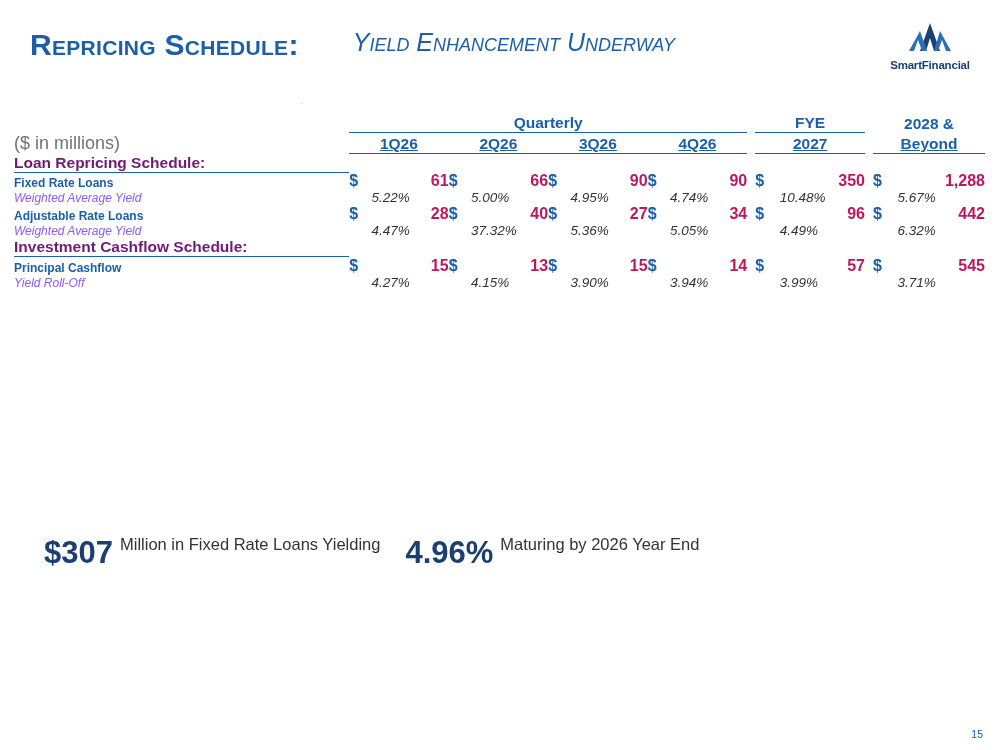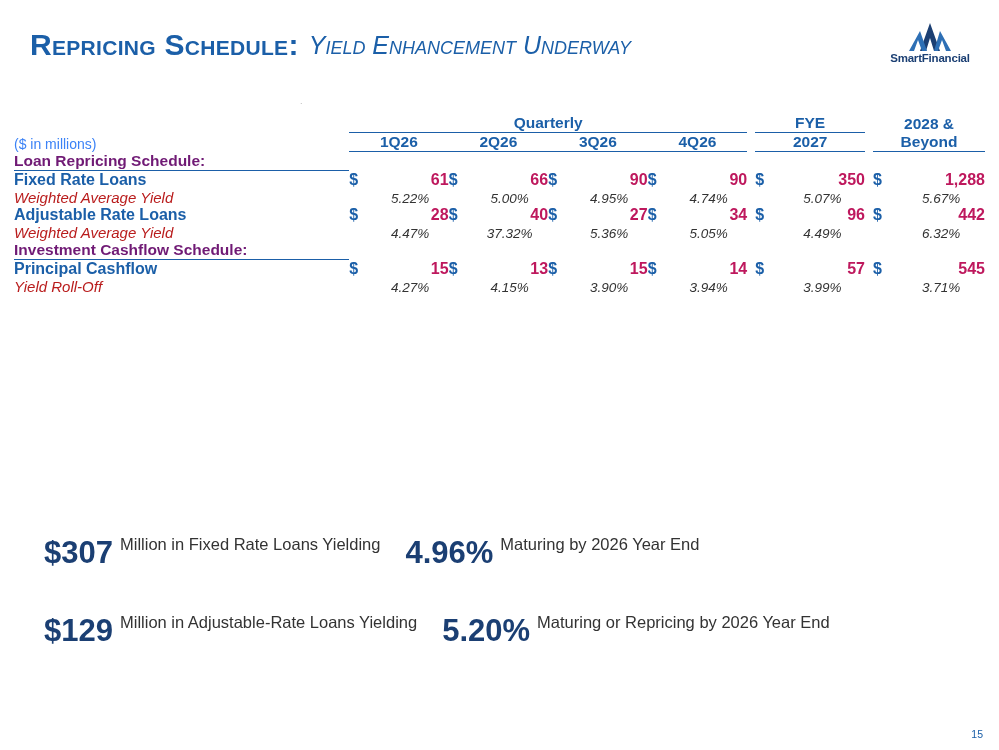--- a/index.html
+++ b/index.html
@@ -21,21 +21,22 @@
     height: 750px;
   }
 
   
   .title-row {
     position: absolute;
     top: 28px;
     left: 30px;
     right: 20px;
     display: flex;
-    align-items: center;
+    align-items: flex-start;
+    gap: 44px;
   }
   .title-main {
     font-size: 30px;
     font-weight: bold;
     color: #1b5fa8;
     letter-spacing: 0.3px;
     white-space: nowrap;
   }
   .sc {
     font-variant: small-caps;
@@ -59,21 +60,21 @@
   }
   .logo svg {
     display: block;
     margin: 0 auto;
   }
   .logo-text {
     font-size: 11.5px;
     font-weight: bold;
     color: #1b3f73;
     letter-spacing: -0.2px;
-    margin-top: 0;
+    margin-top: 7px;
   }
 
   
   table.main {
     position: absolute;
     top: 108px;
     left: 14px;
     width: 971px;
     border-collapse: collapse;
     table-layout: fixed;
@@ -104,56 +105,57 @@
   .grouphdr.bar {
     border-bottom: 1.5px solid #1b5fa8;
   }
   .periodhdr {
     text-align: center;
     font-size: 15.5px;
     font-weight: bold;
     color: #1b5fa8;
     padding-top: 4px;
     padding-bottom: 5px;
+    text-decoration: underline;
   }
   .periodhdr.underline {
     border-bottom: 1.5px solid #1b5fa8;
   }
   .units {
-    font-size: 14px;
-    color: #3b82f6;
+    font-size: 18px;
+    color: #737373;
     font-weight: normal;
     padding-bottom: 5px;
     padding-left: 2px;
   }
 
   .section-label {
     font-size: 15.5px;
     font-weight: bold;
     color: #701a75;
     padding-top: 8px;
     padding-bottom: 3px;
     padding-left: 4px;
   }
   .section-underline {
     border-bottom: 1.5px solid #1b5fa8;
   }
 
   .row-label {
-    font-size: 16px;
+    font-size: 12px;
     font-weight: bold;
     color: #1b5fa8;
     padding-top: 10px;
     padding-bottom: 6px;
     padding-left: 4px;
   }
   .row-sub-label {
-    font-size: 15px;
+    font-size: 12px;
     font-style: italic;
-    color: #b91c1c;
+    color: #8b5cf6;
     padding-top: 8px;
     padding-bottom: 5px;
     padding-left: 20px;
   }
   .dollar {
     font-size: 16px;
     font-weight: bold;
     color: #1b5fa8;
     text-align: left;
     padding-top: 10px;
@@ -166,21 +168,21 @@
     color: #be185d;
     text-align: right;
     padding-top: 10px;
     padding-bottom: 6px;
     padding-right: 2px;
   }
   .pct {
     font-size: 13.5px;
     font-style: italic;
     color: #333333;
-    text-align: center;
+    text-align: left;
     padding-top: 8px;
     padding-bottom: 5px;
     padding-right: 2px;
   }
 
   
   .callouts {
     position: absolute;
     top: 535px;
     left: 44px;
@@ -309,21 +311,21 @@
       <td></td>
       <td class="pct">5.22%</td>
       <td></td>
       <td class="pct">5.00%</td>
       <td></td>
       <td class="pct">4.95%</td>
       <td></td>
       <td class="pct">4.74%</td>
       <td></td>
       <td></td>
-      <td class="pct">5.07%</td>
+      <td class="pct">10.48%</td>
       <td></td>
       <td></td>
       <td class="pct">5.67%</td>
     </tr>
 
     <tr>
       <td class="row-label">Adjustable Rate Loans</td>
       <td class="dollar">$</td>
       <td class="num">28</td>
       <td class="dollar">$</td>
@@ -401,22 +403,16 @@
   </tbody>
     </table>
 
   <div class="callouts">
     <div class="callout">
       <span class="big">$307</span>
       <span class="small">Million in Fixed Rate Loans Yielding</span>
       <span class="big">4.96%</span>
       <span class="small">Maturing by 2026 Year End</span>
     </div>
-    <div class="callout">
-      <span class="big">$129</span>
-      <span class="small">Million in Adjustable-Rate Loans Yielding</span>
-      <span class="big">5.20%</span>
-      <span class="small">Maturing or Repricing by 2026 Year End</span>
-    </div>
   </div>
 
   <div class="pagenum">15</div>
 </div>
 
 </body></html>

